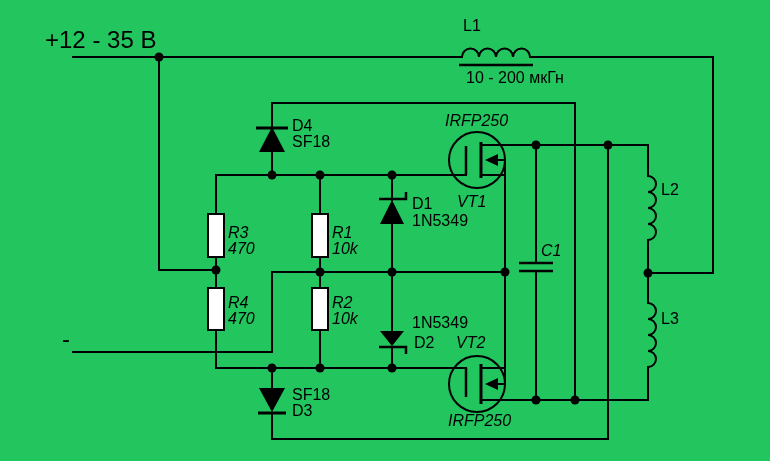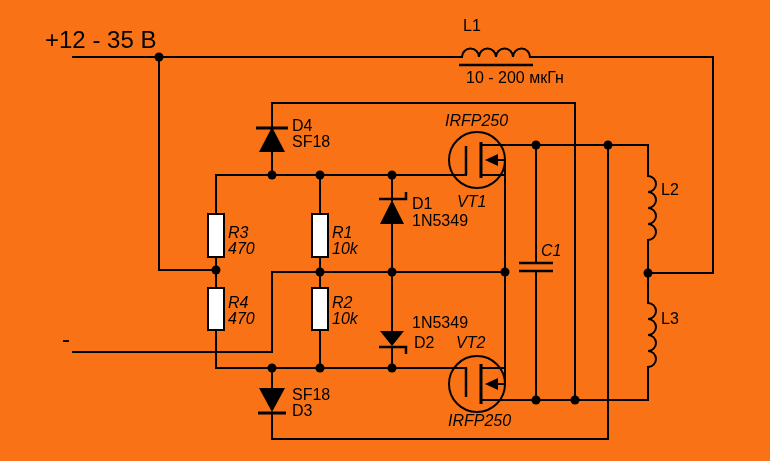--- a/index.html
+++ b/index.html
@@ -1,16 +1,16 @@
 <!DOCTYPE html>
 <html><head>
 <meta charset="utf-8">
 <style>
   html,body{margin:0;padding:0;background:#ffffff;}
-  .stage{position:relative;width:770px;height:461px;background:#f97316;overflow:hidden;}
+  .stage{position:relative;width:770px;height:461px;background:#22c55e;overflow:hidden;}
   svg{display:block;}
   .wire{stroke:#000;stroke-width:2;fill:none;stroke-linecap:square;}
   .bar{stroke:#000;stroke-width:3;fill:none;stroke-linecap:butt;}
   .bar25{stroke:#000;stroke-width:2.5;fill:none;}
   .comp{stroke:#000;stroke-width:2;fill:#ffffff;}
   .blk{fill:#000;stroke:none;}
   .dot{fill:#000;stroke:none;}
   text{font-family:"Liberation Sans","DejaVu Sans",sans-serif;font-size:16px;fill:#000;}
   .it{font-style:italic;}
   .big{font-size:24px;}

